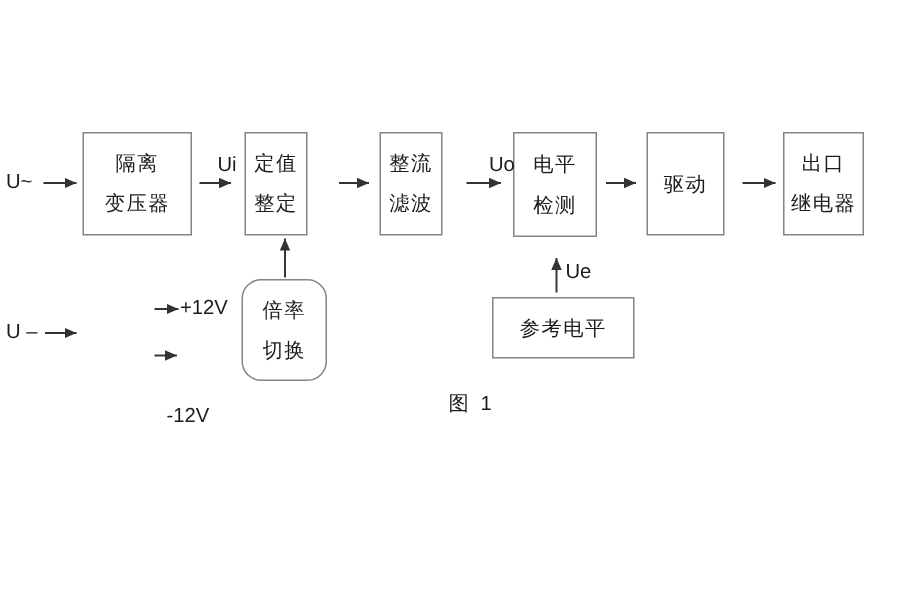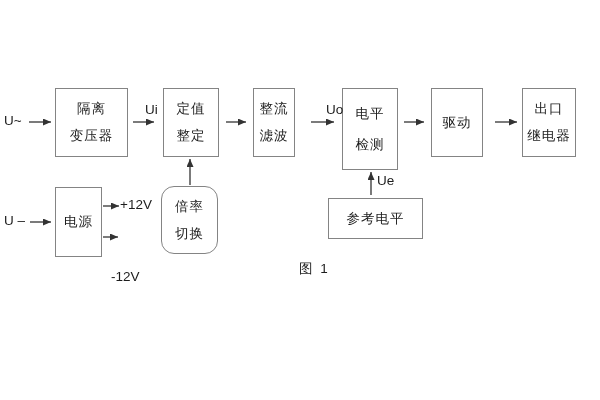--- a/index.html
+++ b/index.html
@@ -27,23 +27,23 @@
   }
   .box span { white-space: nowrap; }
   .lbl {
     position: absolute;
     font-size: 13.5px;
     line-height: 1;
     white-space: nowrap;
   }
   
   .b-isolation { left: 55px;  top: 88px; width: 73px; height: 69px; }
-  .b-setting   { left: 163px; top: 88px; width: 56px; height: 69px; }
+  .b-setting   { left: 163px; top: 88px; width: 42px; height: 69px; }
   .b-rectify   { left: 253px; top: 88px; width: 42px; height: 69px; }
-  .b-level     { left: 342px; top: 88px; width: 56px; height: 82px; }
+  .b-level     { left: 342px; top: 88px; width: 56px; height: 70px; }
   .b-drive     { left: 431px; top: 88px; width: 52px; height: 69px; }
   .b-outrelay  { left: 522px; top: 88px; width: 54px; height: 69px; }
   
   .b-power     { left: 55px;  top: 187px; width: 47px; height: 70px; }
   .b-ratio     { left: 161px; top: 186px; width: 57px; height: 68px; border-radius: 13px; }
   .b-reference { left: 328px; top: 198px; width: 95px; height: 41px; }
   
   .l-ac    { left: 4px;   top: 114px; }
   .l-ui    { left: 134px; top: 103px; margin-left: 11px; }
   .l-uo    { left: 326px; top: 103px; text-align: right; }
@@ -95,23 +95,20 @@
     <span>检测</span>
   </div>
   <div class="box b-outrelay">
     <span>出口</span>
     <span>继电器</span>
   </div>
   <div class="box b-drive">
     <span>驱动</span>
   </div>
 
-  <div class="box b-power">
-    <span>电源</span>
-  </div>
   <div class="box b-ratio">
     <span>倍率</span>
     <span>切换</span>
   </div>
   <div class="box b-reference">
     <span>参考电平</span>
   </div>
 
   <div class="lbl l-ac">U~</div>
   <div class="lbl l-ui">Ui</div>

